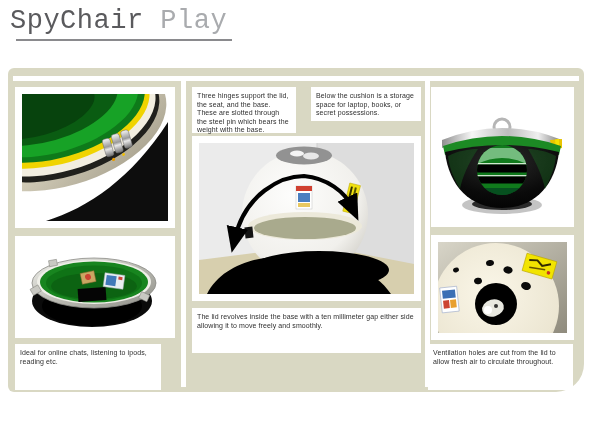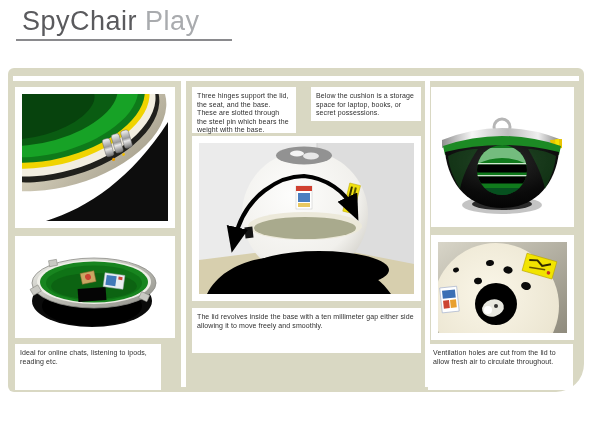--- a/index.html
+++ b/index.html
@@ -1,19 +1,19 @@
 <!DOCTYPE html>
 <html><head>
 <meta charset="utf-8">
 <style>
   html,body{margin:0;padding:0;background:#ffffff;}
   .page{position:relative;width:600px;height:425px;background:#ffffff;overflow:hidden;
         font-family:"Liberation Sans", sans-serif;}
   
-  .title{position:absolute;left:22px;top:6px;font-size:27px;letter-spacing:.5px;font-weight:400;white-space:nowrap;}
+  .title{position:absolute;left:10px;top:6px;font-size:27px;letter-spacing:.5px;font-weight:400;white-space:nowrap;font-family:Liberation Mono, monospace;}
   .title .brand{color:#5a5a5d;}
   .title .variant{color:#a9abae;}
   .title-underline{position:absolute;left:16px;top:39px;width:216px;height:2px;background:#8a8a8d;}
   
   .panel{position:absolute;left:8px;top:68px;width:576px;height:324px;background:#d9d8c3;
          border-radius:6px 6px 28px 6px;}
   .hline{position:absolute;left:5px;top:8px;width:566px;height:5px;background:#ffffff;}
   .vline{position:absolute;top:13px;width:5px;height:306px;background:#ffffff;}
   .vline.v1{left:173px;} .vline.v2{left:417px;}
   

